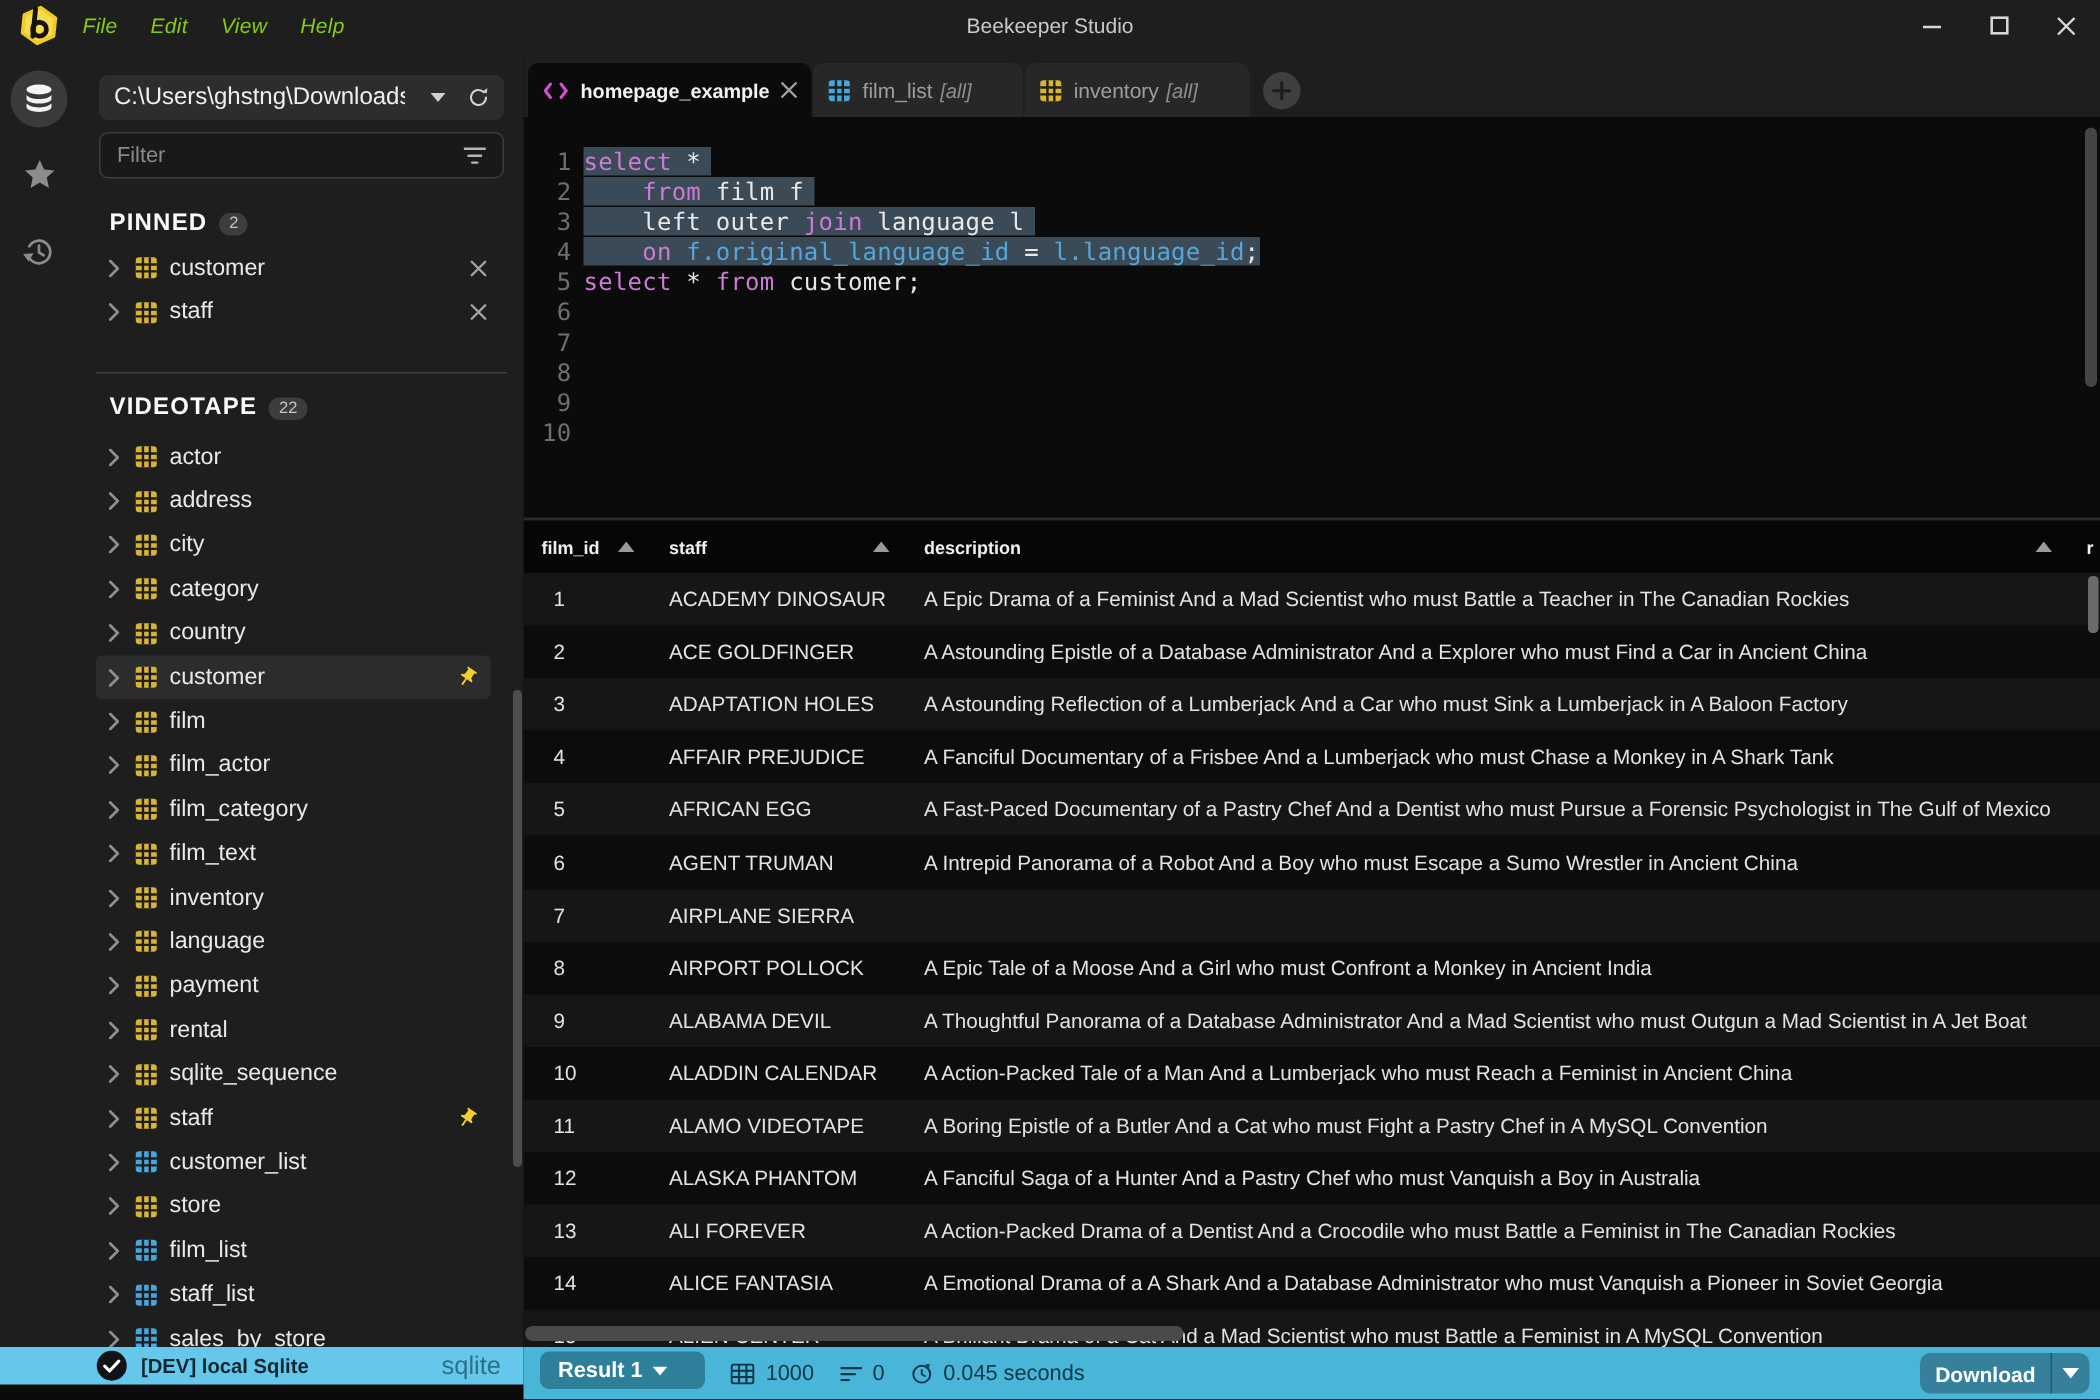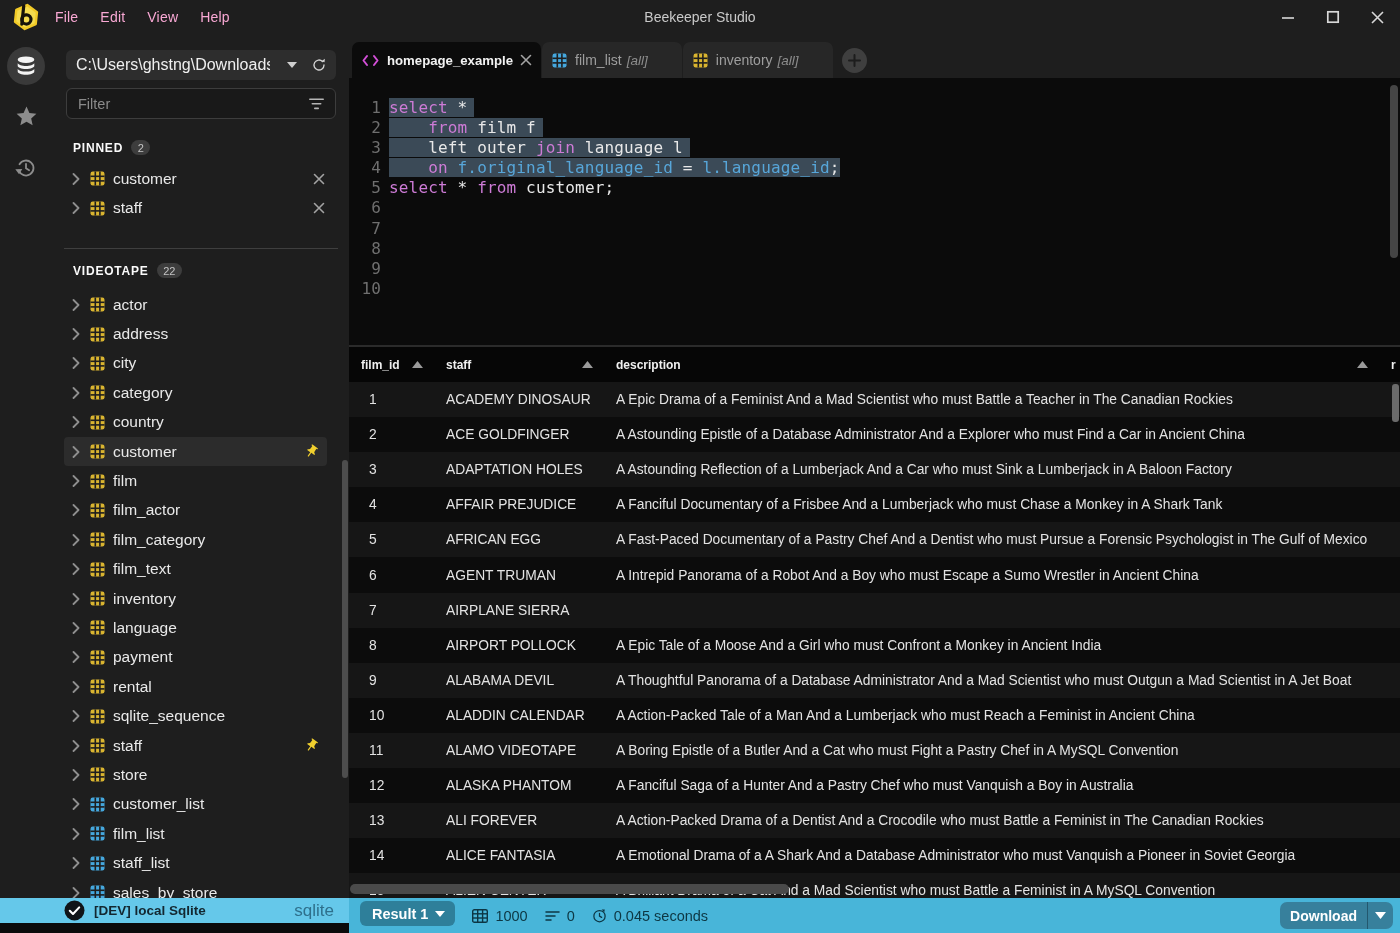--- a/index.html
+++ b/index.html
@@ -6,21 +6,21 @@
   html,body { width:1400px; height:933px; overflow:hidden; }
   body { font-family:"Liberation Sans", sans-serif; background:#0b0b0b; position:relative;
          -webkit-font-smoothing:antialiased; }
   svg { display:block; }
 
   
   #titlebar { position:absolute; left:0; top:0; width:1400px; height:34px; background:#1e1e1e;
               display:flex; align-items:center; z-index:30; }
   #logo { position:absolute; left:12px; top:3px; width:28px; height:28px; }
   #menubar { display:flex; margin-left:55px; gap:22px; }
-  .menu-item { font-size:14px; color:#f9a8d4; letter-spacing:.2px; }
+  .menu-item { font-size:14px; color:#84cc16; letter-spacing:.2px;font-style:italic; }
   #win-title { position:absolute; left:0; right:0; text-align:center; font-size:14px; color:#c9c9c9; }
   #win-controls { position:absolute; right:0; top:0; height:34px; display:flex; align-items:center; }
   .win-btn { width:45px; height:34px; display:flex; align-items:center; justify-content:center; }
 
   
   #rail { position:absolute; left:0; top:34px; width:52px; height:864px; background:#1e1e1e; z-index:20; }
   .rail-btn { position:absolute; left:0; width:52px; display:flex; justify-content:center; }
   #rail-db { top:13px; }
   #rail-db .circ { width:38px; height:38px; border-radius:50%; background:#3a3a3a;
                    display:flex; align-items:center; justify-content:center; }
@@ -35,21 +35,21 @@
   #connection-caret { position:absolute; left:221px; top:12px; }
   #connection-refresh { position:absolute; right:9px; top:7px; }
   #connection-value { margin-left:10px; width:194px; font-size:16px; color:#efefef; white-space:nowrap;
                       overflow:hidden; }
   #filter-box { position:absolute; left:14px; top:54px; width:270px; height:31px; background:#191919;
                 border:1px solid #3d3d3d; border-radius:6px; display:flex; align-items:center; }
   #filter-placeholder { margin-left:11px; flex:1; font-size:14.5px; color:#8a8a8a; }
   #filter-icon { margin-right:11px; }
 
   .section-header { position:absolute; left:21px; display:flex; align-items:center; gap:8px; }
-  .section-title { font-size:12px; font-weight:bold; color:#fafafa; letter-spacing:.8px; }
+  .section-title { font-size:16px; font-weight:bold; color:#fafafa; letter-spacing:.8px; }
   .badge { background:#3d3d3d; color:#c4c4c4; font-size:11px; border-radius:9px; padding:1.5px 6.5px; }
   #pinned-header { top:106px; }
   #entities-header { top:229px; }
   #sidebar-divider { position:absolute; left:12px; top:214px; width:274px; height:1px; background:#3f3f3f; }
 
   #pinned-list { position:absolute; left:0; top:130px; width:297px; }
   #entity-list { position:absolute; left:0; top:256px; width:297px; }
   .ent-row { height:29.4px; display:flex; align-items:center; position:relative; margin:0 22px 0 12px; border-radius:4px; padding-right:2px; }
   .ent-row.active { background:#2c2c2c; }
   .ent-chevron { margin-left:8px; width:9px; display:flex; }
@@ -122,21 +122,21 @@
 
   
   #statusbar { position:absolute; left:0; top:898px; width:1400px; height:35px; display:flex; z-index:40; }
   #status-left { width:349px; height:25px; background:var(--status-left); display:flex; align-items:center;padding-left:48px; }
   #status-right { flex:1; height:35px; background:var(--status-right); display:flex; align-items:center;
                   position:relative; }
   #connection-status-icon { margin-left:16px; }
   #status-connection { margin-left:9px; font-size:13.5px; font-weight:bold; color:#132730; }
   #status-dialect { margin-left:auto; margin-right:15px; font-size:17px; color:#2e708c; }
   #result-tab-btn { margin-left:11px; height:25px; background:#2e7f9a; border-radius:6px; display:flex;
-                    align-items:center; padding:0 10px 0 12px; border:none; margin-bottom:4px; }
+                    align-items:center; padding:0 25px 0 12px; border:none; margin-bottom:4px; }
   #result-tab-label { color:#fff; font-size:14.5px; font-weight:bold; font-family:inherit; }
   #result-tab-caret { margin-left:7px; display:flex; }
   .status-item { display:flex; align-items:center; color:#0c3644; }
   .status-item .txt { font-size:14.5px; margin-left:7px; color:#0d3743; }
   #status-records { margin-left:17px; }
   #status-affected { margin-left:17px; }
   #status-elapsed { margin-left:17px; }
   #download-btn { position:absolute; right:7px; top:4px; height:27px; background:#37809c; border-radius:7px;
                   display:flex; border:none; }
   #download-label { padding:0 10px; display:flex; align-items:center; color:#fff; font-size:14px;
@@ -625,51 +625,51 @@
         </span>
 
   </div>
       <div class="ent-row">
     <span class="ent-chevron">
           <svg width="8" height="12" viewBox="0 0 8 12">
     <path d="M1.5 1 L6.5 6 L1.5 11" stroke="#8f8f8f" stroke-width="1.8" fill="none" stroke-linecap="round" stroke-linejoin="round"></path>
   </svg>
         </span>
     <span class="ent-icon">
+          <svg class="grid-svg" width="15" height="15" viewBox="0 0 15 15" style="color: var(--icon-view);">
+    <rect x="0.5" y="0.5" width="14" height="14" rx="2.2" fill="currentColor"></rect>
+    <g stroke="#1e1e1e" stroke-width="1.6">
+      <line x1="5.3" y1="0.5" x2="5.3" y2="14.5"></line>
+      <line x1="9.9" y1="0.5" x2="9.9" y2="14.5"></line>
+      <line x1="0.5" y1="5.3" x2="14.5" y2="5.3"></line>
+      <line x1="0.5" y1="9.9" x2="14.5" y2="9.9"></line>
+    </g>
+  </svg>
+        </span>
+    <span class="ent-label">customer_list</span>
+
+  </div>
+      <div class="ent-row">
+    <span class="ent-chevron">
+          <svg width="8" height="12" viewBox="0 0 8 12">
+    <path d="M1.5 1 L6.5 6 L1.5 11" stroke="#8f8f8f" stroke-width="1.8" fill="none" stroke-linecap="round" stroke-linejoin="round"></path>
+  </svg>
+        </span>
+    <span class="ent-icon">
           <svg class="grid-svg" width="15" height="15" viewBox="0 0 15 15" style="color: var(--icon-table);">
     <rect x="0.5" y="0.5" width="14" height="14" rx="2.2" fill="currentColor"></rect>
     <g stroke="#1e1e1e" stroke-width="1.6">
       <line x1="5.3" y1="0.5" x2="5.3" y2="14.5"></line>
       <line x1="9.9" y1="0.5" x2="9.9" y2="14.5"></line>
       <line x1="0.5" y1="5.3" x2="14.5" y2="5.3"></line>
       <line x1="0.5" y1="9.9" x2="14.5" y2="9.9"></line>
     </g>
   </svg>
         </span>
     <span class="ent-label">store</span>
-
-  </div>
-      <div class="ent-row">
-    <span class="ent-chevron">
-          <svg width="8" height="12" viewBox="0 0 8 12">
-    <path d="M1.5 1 L6.5 6 L1.5 11" stroke="#8f8f8f" stroke-width="1.8" fill="none" stroke-linecap="round" stroke-linejoin="round"></path>
-  </svg>
-        </span>
-    <span class="ent-icon">
-          <svg class="grid-svg" width="15" height="15" viewBox="0 0 15 15" style="color: var(--icon-view);">
-    <rect x="0.5" y="0.5" width="14" height="14" rx="2.2" fill="currentColor"></rect>
-    <g stroke="#1e1e1e" stroke-width="1.6">
-      <line x1="5.3" y1="0.5" x2="5.3" y2="14.5"></line>
-      <line x1="9.9" y1="0.5" x2="9.9" y2="14.5"></line>
-      <line x1="0.5" y1="5.3" x2="14.5" y2="5.3"></line>
-      <line x1="0.5" y1="9.9" x2="14.5" y2="9.9"></line>
-    </g>
-  </svg>
-        </span>
-    <span class="ent-label">customer_list</span>
 
   </div>
       <div class="ent-row">
     <span class="ent-chevron">
           <svg width="8" height="12" viewBox="0 0 8 12">
     <path d="M1.5 1 L6.5 6 L1.5 11" stroke="#8f8f8f" stroke-width="1.8" fill="none" stroke-linecap="round" stroke-linejoin="round"></path>
   </svg>
         </span>
     <span class="ent-icon">
           <svg class="grid-svg" width="15" height="15" viewBox="0 0 15 15" style="color: var(--icon-view);">

